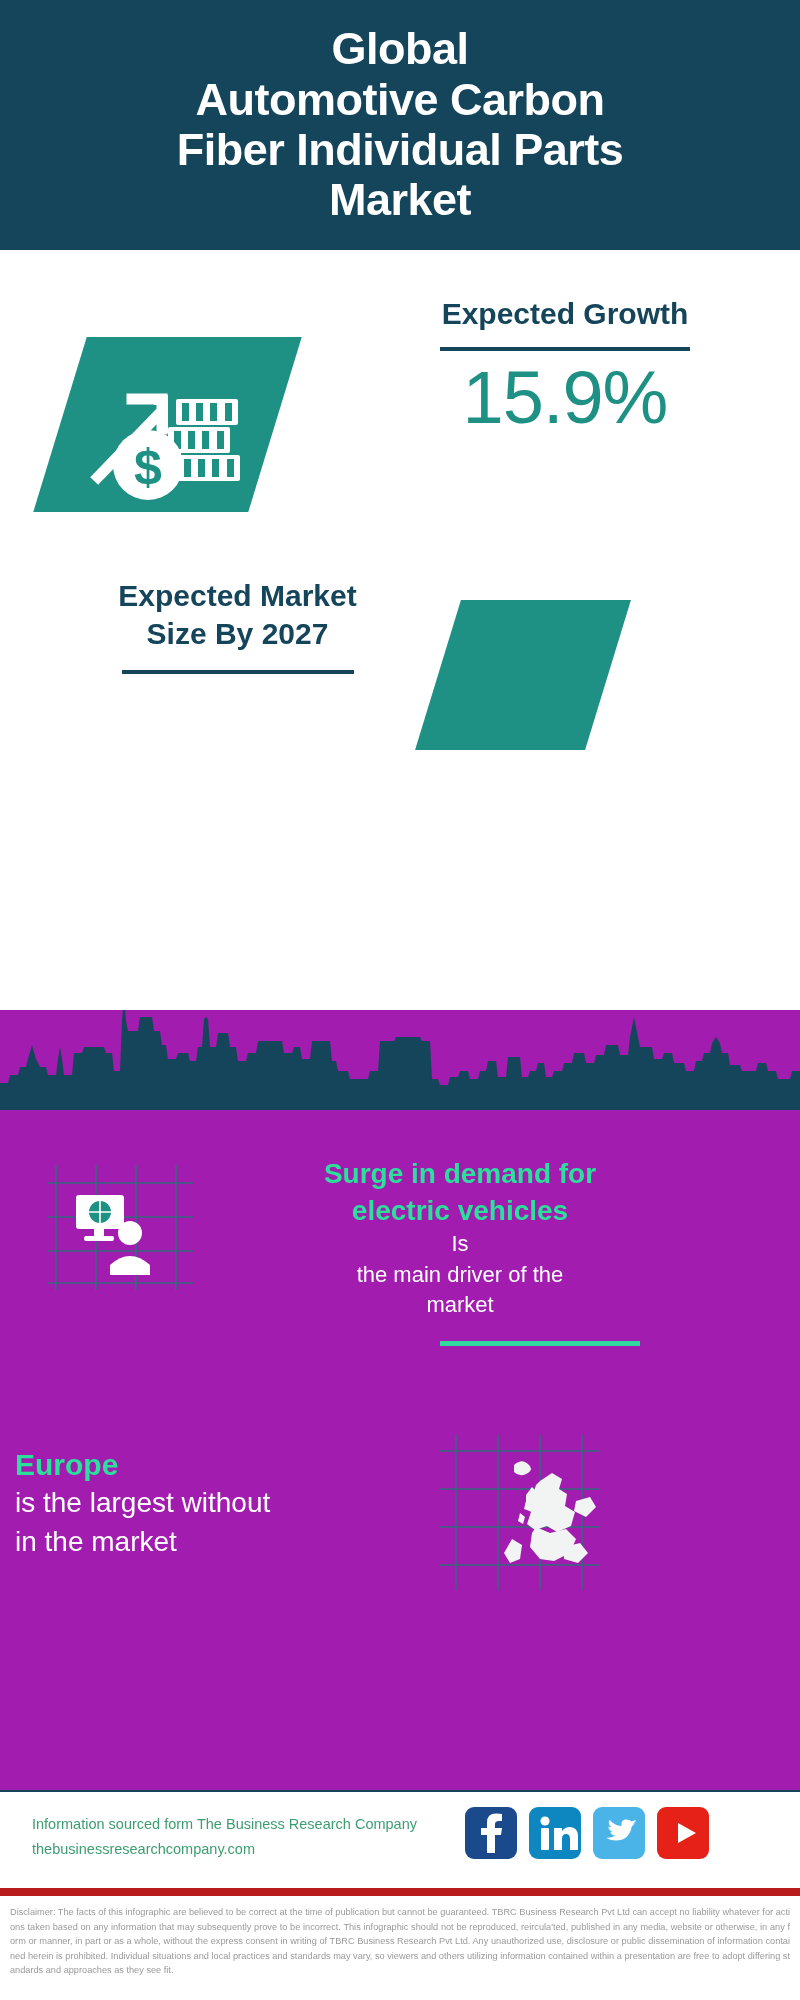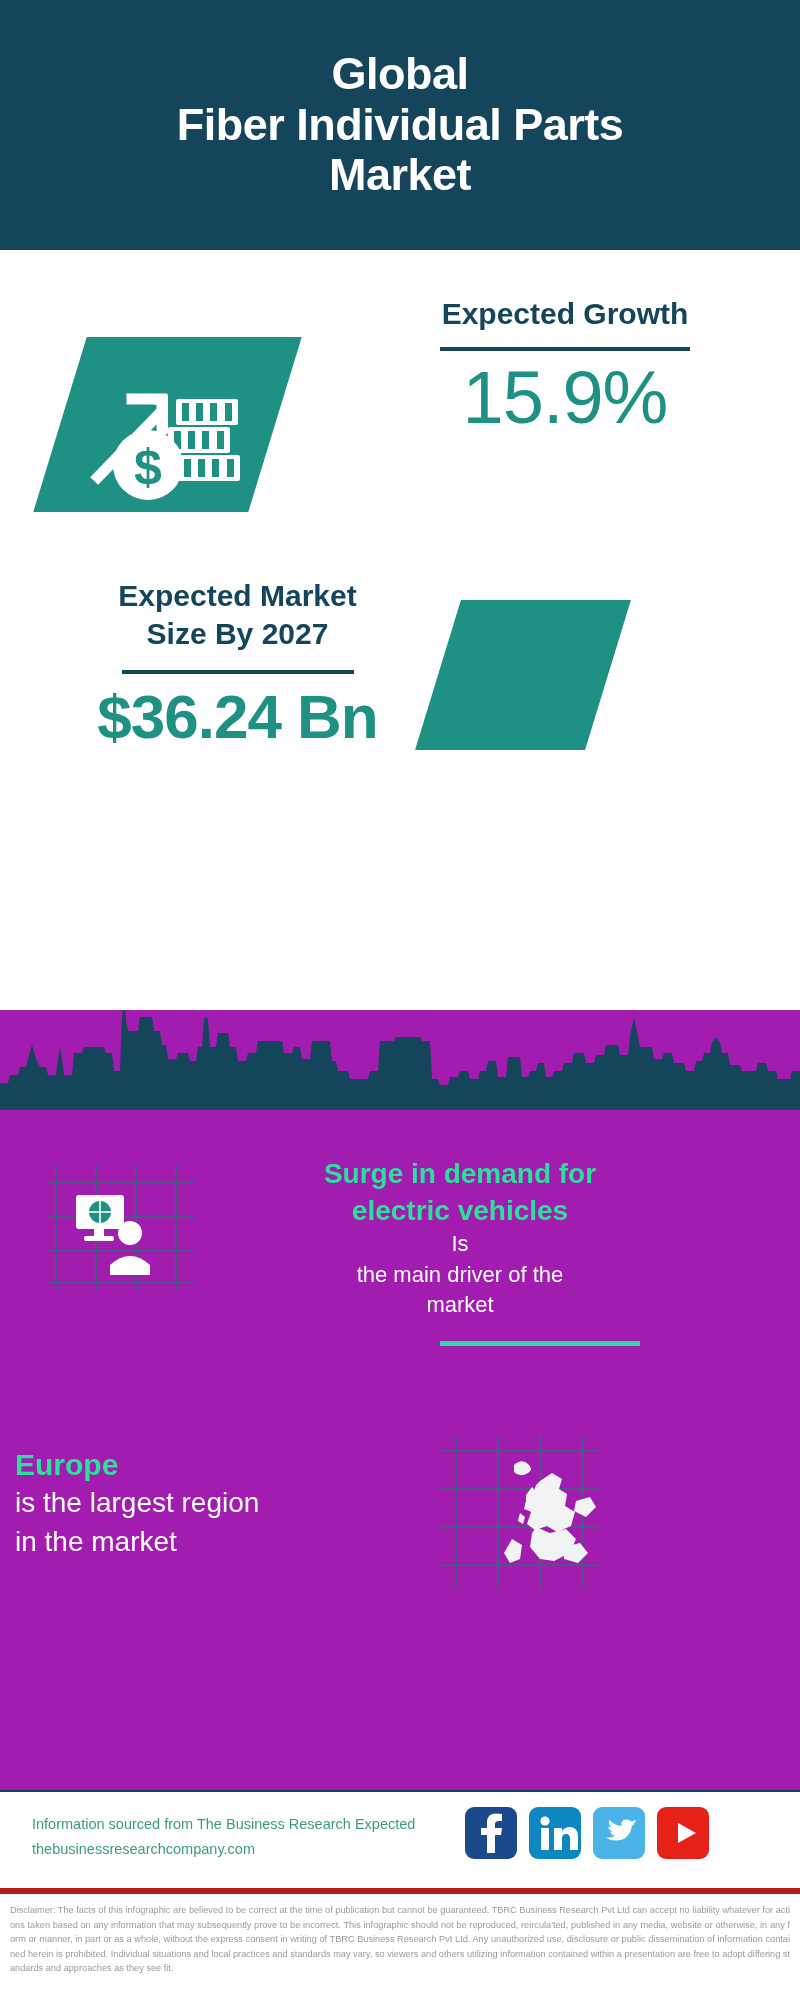--- a/index.html
+++ b/index.html
@@ -122,35 +122,36 @@
   .socials { position:absolute; left:465px; top:15px; display:flex; gap:12px; }
   .sbtn { width:52px; height:52px; border-radius:9px; position:relative;
           display:flex; align-items:center; justify-content:center; }
   .sb-fb { background:#1b4a8c; }
   .sb-li { background:#0e86c0; }
   .sb-tw { background:#4ab3e8; }
   .sb-yt { background:#e62117; }
 
   .disclaimer {
     position:absolute; left:0; top:1888px; width:800px; height:112px;
-    background:#ffffff; border-top:6px solid #b91c1c;
+    background:#ffffff; border-top:8px solid #b91c1c;
     padding:9px 10px 0 10px;
     color:#9a9a9a; font-size:9.2px; line-height:1.58;
     text-align:justify; word-break:break-all;
     font-family:"Liberation Sans", sans-serif;
   }
 </style>
 </head>
 <body>
 
 <div class="page">
 
   <div class="header">
     <div class="header-title">
       <div>Global</div>
+      <div>Automotive Carbon</div>
       <div>Fiber Individual Parts</div>
       <div>Market</div>
     </div>
   </div>
 
   <div class="white-mid">
 
     <div class="growth-row">
       <div class="para-icon"></div>
       <div class="icon-inner">
@@ -188,21 +189,20 @@
         <div class="rule-dark"></div>
         <div class="big-green">15.9%</div>
       </div>
     </div>
 
     <div class="size-row">
       <div class="size-text">
         <div class="size-label">Expected Market</div>
         <div class="size-label">Size By 2027</div>
         <div class="rule-dark2"></div>
-        <div class="size-value">$36.24 Bn</div>
       </div>
       <div class="para-plain"></div>
     </div>
   </div>
 
   <div class="dark-lower">
 
     <div class="skyline">
       <svg viewBox="0 0 800 135" width="800" height="135" preserveAspectRatio="none">
         <path fill="#15455a" d="M0 135 L0 108 L8 108 L10 100 L18 100 L20 92 L26 92 L28 84 L32 70
@@ -255,21 +255,21 @@
         <div class="driver-body">Is</div>
         <div class="driver-body">the main driver of the</div>
         <div class="driver-body">market</div>
         <div class="rule-green"></div>
       </div>
     </div>
 
     <div class="region-block">
       <div class="region-text">
         <div class="region-hl">Europe</div>
-        <div class="region-body">is the largest region</div>
+        <div class="region-body">is the largest without</div>
         <div class="region-body">in the market</div>
       </div>
       <div class="map-art">
         <svg viewBox="0 0 160 155" width="160" height="155">
           <g stroke="#35697c" stroke-width="1.5" fill="none">
             <line x1="16" y1="0" x2="16" y2="155"></line>
             <line x1="58" y1="0" x2="58" y2="155"></line>
             <line x1="100" y1="0" x2="100" y2="155"></line>
             <line x1="142" y1="0" x2="142" y2="155"></line>
             <line x1="0" y1="16" x2="160" y2="16"></line>
@@ -288,21 +288,21 @@
             <path d="M72 104 l10 6 l-2 14 l-10 4 l-6 -10 z"></path>
             <path d="M136 66 l14 -4 l6 10 l-10 10 l-12 -6 z"></path>
           </g>
         </svg>
       </div>
     </div>
   </div>
 
   <div class="footer-bar">
     <div class="source-text">
-      <div>Information sourced from The Business Research Expected</div>
+      <div>Information sourced form The Business Research Company</div>
       <div>thebusinessresearchcompany.com</div>
     </div>
     <div class="socials">
       <div class="sbtn sb-fb">
         <svg viewBox="0 0 52 52" width="52" height="52">
           <path fill="#ffffff" d="M30 46 V28 h6 l1 -7 h-7 v-4 q0 -3 4 -3 h3 V7 q-2 -0.5 -6 -0.5
             q-9 0 -9 9 V21 h-6 v7 h6 V46 z"></path>
         </svg>
       </div>
       <div class="sbtn sb-li">

